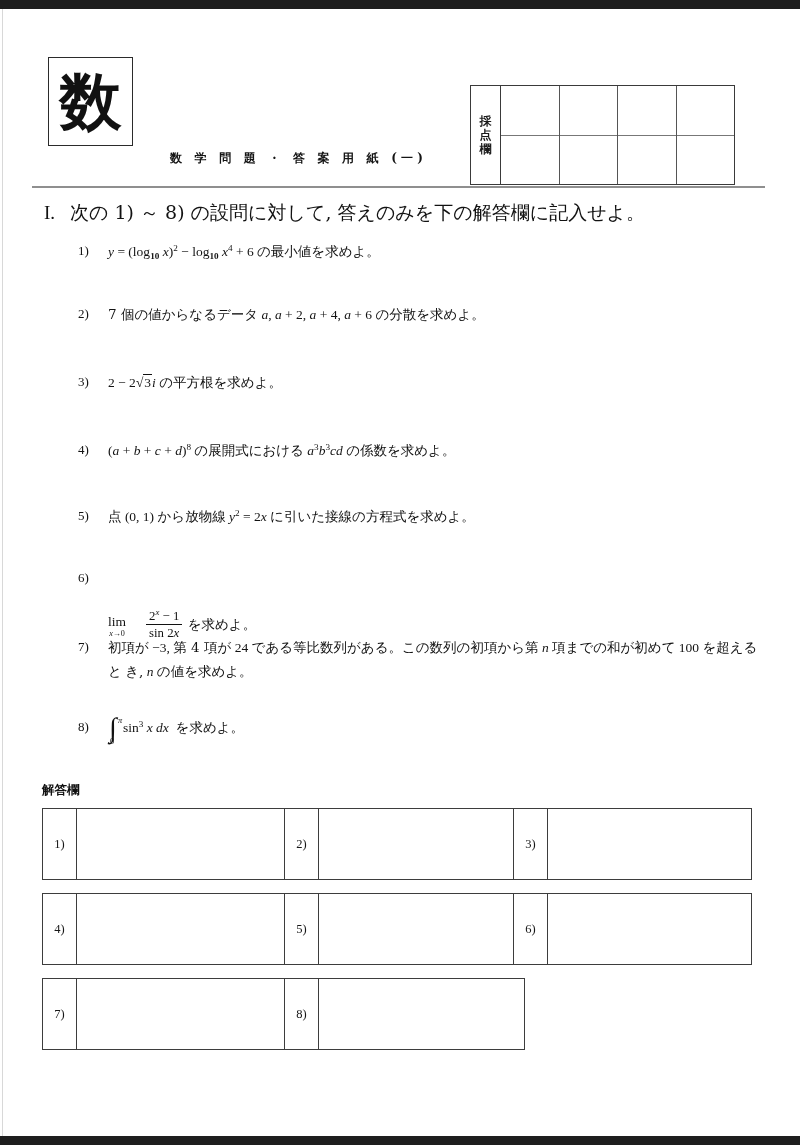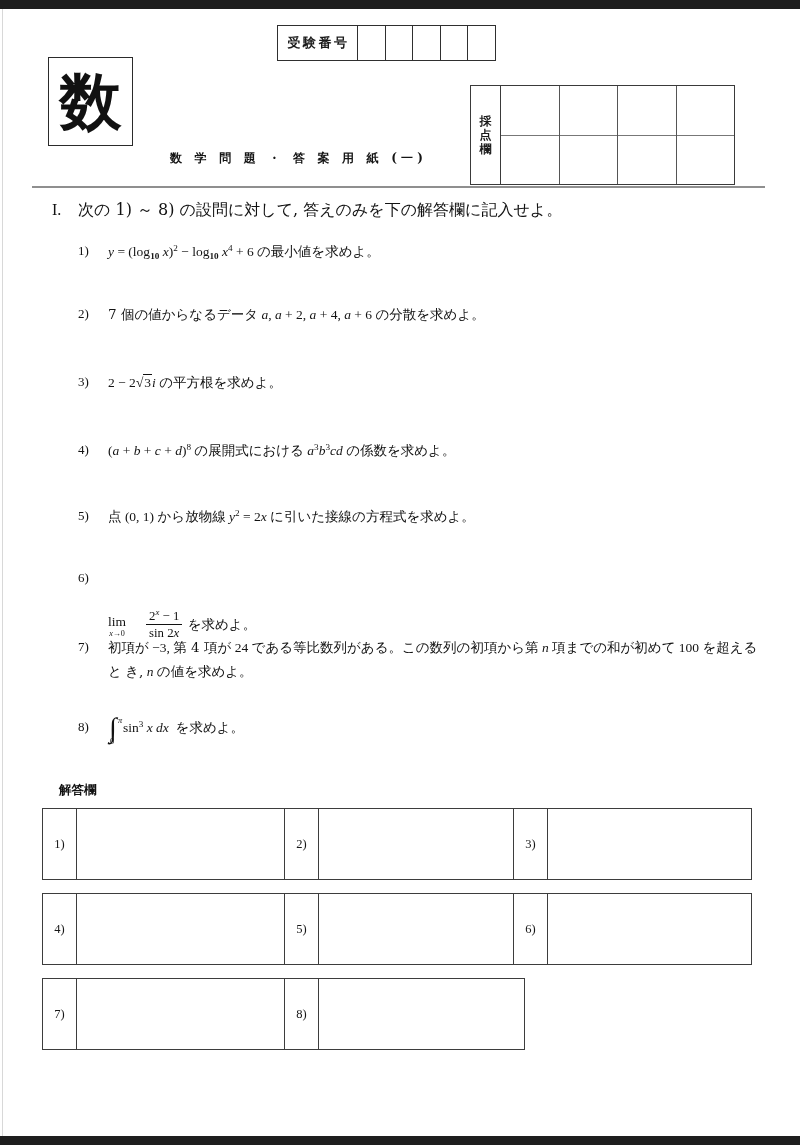--- a/index.html
+++ b/index.html
@@ -144,23 +144,23 @@
     left: 32px;
     top: 186px;
     width: 733px;
     height: 2px;
     background: #8f8f8f;
   }
 
   
   .section-head {
     position: absolute;
-    left: 52px;
+    left: 44px;
     top: 200px;
-    font-size: 16px;
+    font-size: 19px;
     color: #121212;
     white-space: nowrap;
   }
   .section-head .numeral {
     display: inline-block;
     width: 26px;
   }
   .jp { font-family: "DejaVu Serif", serif; }
 
   .problem {
@@ -234,21 +234,21 @@
     position: absolute;
     bottom: -5px;
     left: 1px;
     font-size: 0.62em;
     font-style: normal;
   }
 
   
   .answer-label {
     position: absolute;
-    left: 59px;
+    left: 42px;
     top: 782px;
     font-size: 12.5px;
     color: #111;
     font-family: "DejaVu Serif", serif;
     font-weight: 700;
   }
   .ans-row {
     position: absolute;
     left: 42px;
     height: 72px;
@@ -279,28 +279,20 @@
 <div class="page">
 
   <div class="edge-band top"></div>
   <div class="edge-band bottom"></div>
   <div class="edge-line-left"></div>
 
   <div class="subject-box">
     <span class="subject-char">数</span>
   </div>
 
-  <div class="exam-no">
-    <div class="exam-no-label">受験番号</div>
-    <div class="exam-no-cell"></div>
-    <div class="exam-no-cell"></div>
-    <div class="exam-no-cell"></div>
-    <div class="exam-no-cell"></div>
-    <div class="exam-no-cell"></div>
-  </div>
 
   <div class="score-box">
     <div class="score-label">
       <span>採</span>
       <span>点</span>
       <span>欄</span>
     </div>
     <div class="score-grid">
       <div class="score-col">
         <div class="score-cell"></div>

